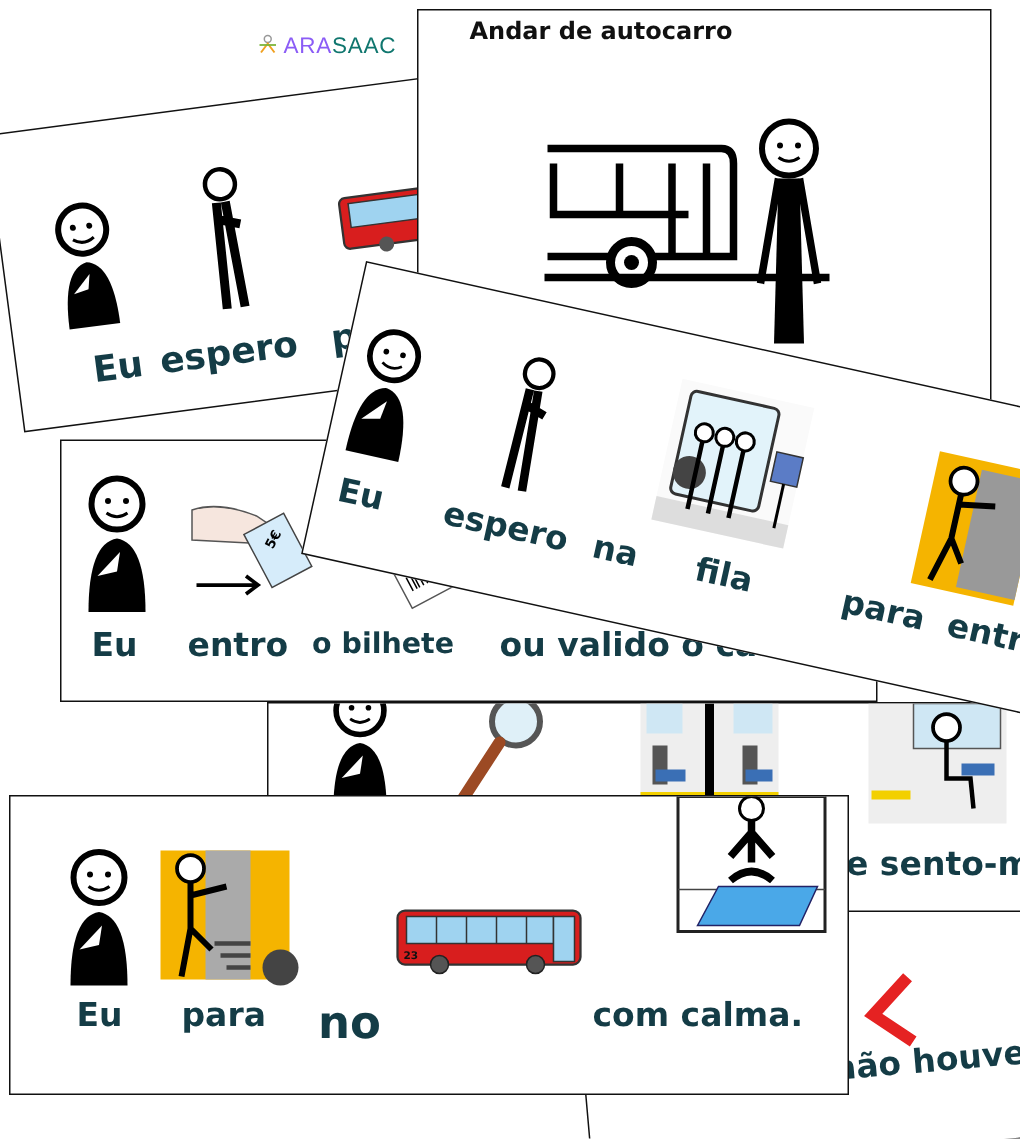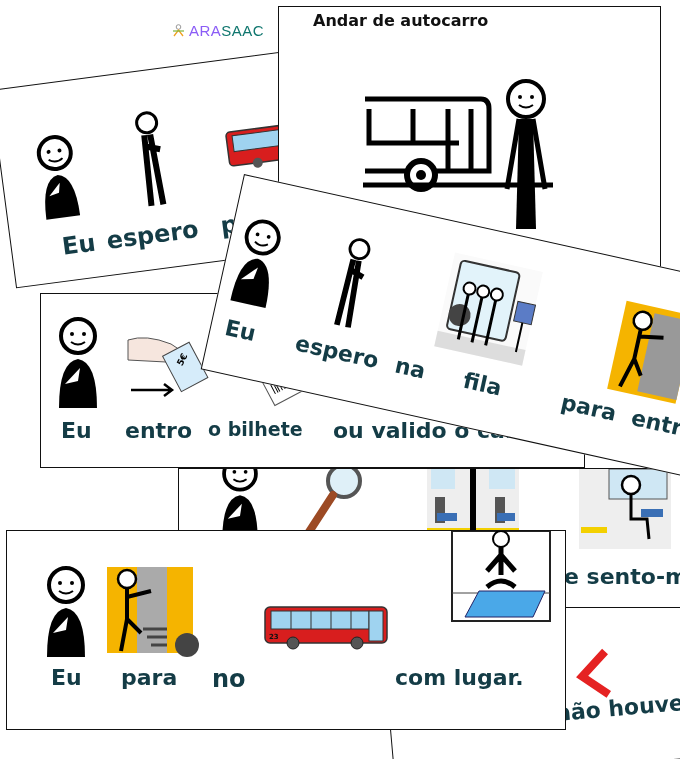--- a/index.html
+++ b/index.html
@@ -208,15 +208,15 @@
   </svg>
   <svg style="left:444px;top:0px" width="102" height="94" viewBox="0 0 102 94">
     <rect x="1" y="0" width="98" height="90" fill="#fff" stroke="#222" stroke-width="2"></rect>
       <path d="M1 62 L99 62" stroke="#444"></path>
     <path d="M14 86 L28 60 L94 60 L82 86 Z" fill="#4aa8e8" stroke="#226"></path>
     <circle cx="50" cy="8" r="8" fill="#fff" stroke="#000" stroke-width="2"></circle>
       <path d="M50 16 L50 44 M50 24 L36 40 M50 24 L64 40 M36 56 Q50 44 64 56" stroke="#000" stroke-width="5" fill="none"></path>
   </svg>
   <span class="word" style="left:44px;top:134px;font-size:22px;">Eu</span>
   <span class="word" style="left:114px;top:134px;font-size:22px;">para</span>
-  <span class="word" style="left:205px;top:134px;font-size:24px;">no</span>
-  <span class="word" style="left:388px;top:134px;font-size:22px;">com lugar.</span>
+  <span class="word" style="left:205px;top:134px;font-size:30px;">no</span>
+  <span class="word" style="left:388px;top:134px;font-size:22px;">com calma.</span>
 </div>
 
 </body></html>

